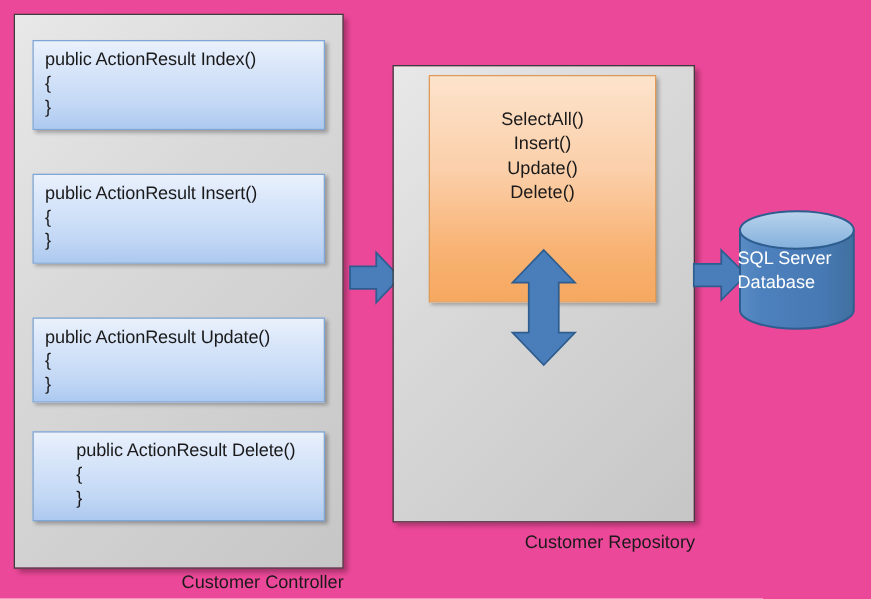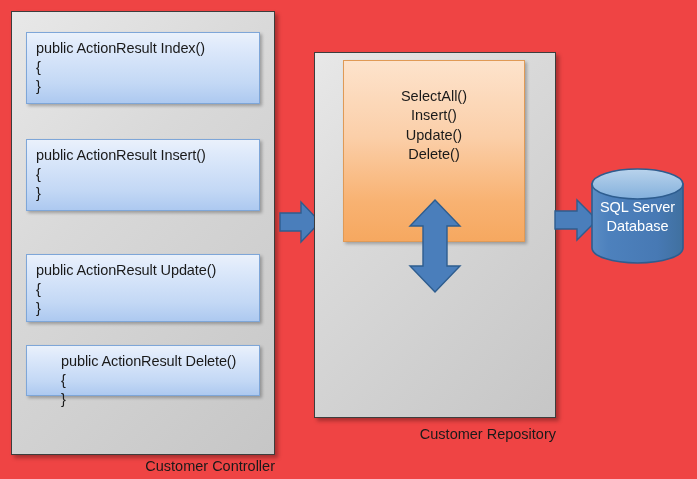--- a/index.html
+++ b/index.html
@@ -8,21 +8,21 @@
     padding: 0;
     background: #ffffff;
   }
   body {
     font-family: "Liberation Sans", sans-serif;
   }
   #canvas {
     position: relative;
     width: 697px;
     height: 479px;
-    background: #ef4444;
+    background: #ec4899;
     overflow: hidden;
   }
 
   
   .group-box {
     position: absolute;
     background: linear-gradient(135deg, #e8e8e8 0%, #d9d9d9 38%, #c6c6c6 100%);
     border: 1.5px solid #3d3d3d;
     box-shadow: 3px 3px 4px rgba(0,0,0,0.30);
     box-sizing: border-box;
@@ -78,21 +78,20 @@
 
   
   .arrow-svg { position: absolute; }
 
   
   .db-cylinder { position: absolute; }
   .db-label {
     position: absolute;
     left: 0;
     width: 100%;
-    text-align: center;
     color: #ffffff;
     font-size: 14.5px;
     line-height: 1.34;
     pointer-events: none;
   }
 </style>
 </head>
 <body>
 
 <div id="canvas">
@@ -104,21 +103,21 @@
 }</div>
 
   <div class="code-box" style="left:26px; top:139px; width:234px; height:72px;">public ActionResult Insert()
 {
 }</div>
 
   <div class="code-box" style="left:26px; top:254px; width:234px; height:68px;">public ActionResult Update()
 {
 }</div>
 
-  <div class="code-box" style="left:26px; top:345px; width:234px; height:51px;padding-left:34px;">public ActionResult Delete()
+  <div class="code-box" style="left:26px; top:345px; width:234px; height:72px;padding-left:34px;">public ActionResult Delete()
 {
 }</div>
 
   <div class="caption" style="left:11px; top:458px; width:264px;">Customer Controller</div>
 
   <svg class="arrow-svg" style="left:279px; top:200px;" width="42" height="44" viewBox="0 0 42 44">
     <polygon points="1,13 22,13 22,2 41,22 22,42 22,31 1,31" fill="#4a7ebb" stroke="#2e5d8f" stroke-width="1.4" stroke-linejoin="miter"></polygon>
   </svg>
 
   <div class="group-box" style="left:314px; top:52px; width:242px; height:366px;"></div>

